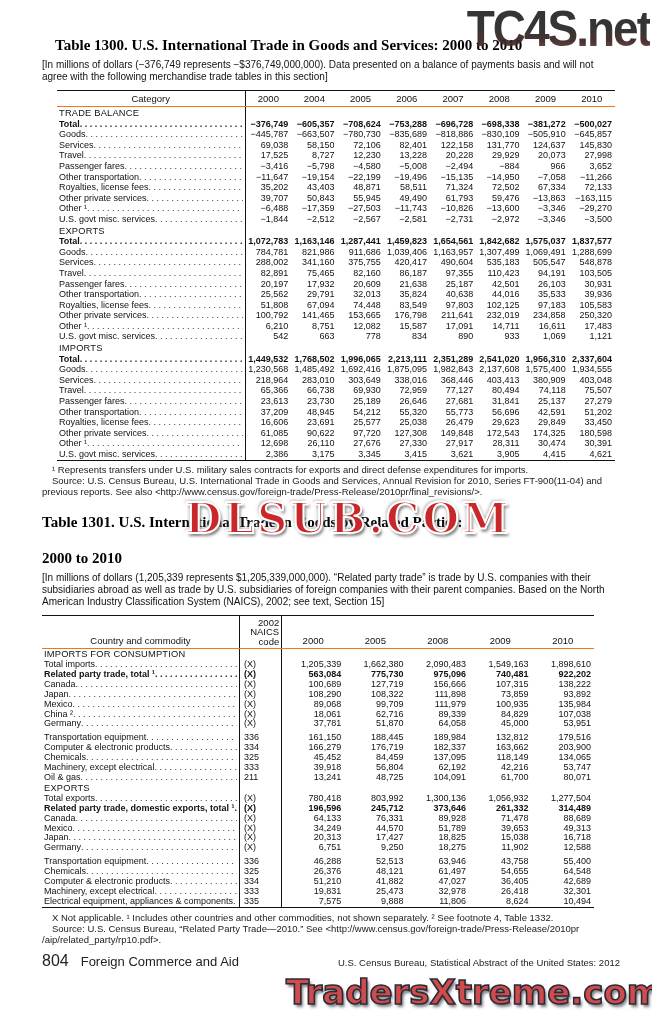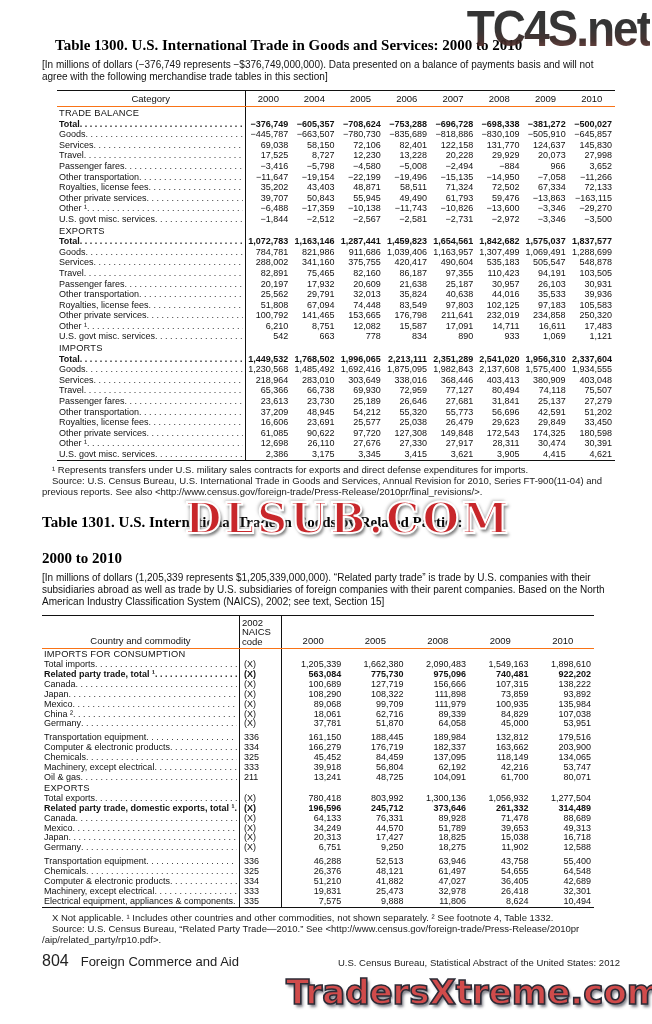--- a/index.html
+++ b/index.html
@@ -23,21 +23,21 @@
     border-collapse:collapse;table-layout:fixed;
     border-top:1.6px solid #111;border-bottom:1.6px solid #111;
     font-size:9px;color:#111;
   }
   #t1300{width:558px;margin-left:15px;}
   #t1301{width:552px;margin-left:0;}
   table.data th{font-weight:normal;font-size:9.5px;vertical-align:bottom;padding:2px 2px 2px 2px;}
   table.data thead th{border-bottom:1px solid #f97316;}
   th.cat-h{text-align:center;vertical-align:middle;}
   th.year-h{text-align:center;}
-  th.naics-h{text-align:left;white-space:pre-line;font-size:8.8px;line-height:9.5px;}
+  th.naics-h{text-align:right;white-space:pre-line;font-size:8.8px;line-height:9.5px;}
   #t1300 .cat-h,#t1300 td.cat{border-right:1px solid #111;}
   #t1301 .cat-h,#t1301 td.cat{border-right:1px solid #111;}
   #t1301 .naics-h,#t1301 td.naics{border-right:1px solid #111;}
   td{padding:0 2px;line-height:10.6px;vertical-align:bottom;}
   #t1301 td{line-height:9.9px;}
   td.num{text-align:right;white-space:nowrap;padding-right:3px;}
   td.naics{text-align:left;padding-left:4px;white-space:nowrap;}
   td.cat{padding-left:2px;}
   .catwrap{display:flex;align-items:baseline;overflow:hidden;}
   .lbl{white-space:nowrap;}
@@ -245,21 +245,21 @@
         </tr>
         <tr>
           <td class="cat ind1">
             <span class="catwrap">
               <span class="lbl">Other ¹</span>
               <span class="dots"></span>
             </span>
           </td>
           <td class="num">−6,488</td>
           <td class="num">−17,359</td>
-          <td class="num">−10,138</td>
+          <td class="num">−27,503</td>
           <td class="num">−11,743</td>
           <td class="num">−10,826</td>
           <td class="num">−13,600</td>
           <td class="num">−3,346</td>
           <td class="num">−29,270</td>
         </tr>
         <tr>
           <td class="cat ind1">
             <span class="catwrap">
               <span class="lbl">U.S. govt misc. services</span>
@@ -348,21 +348,21 @@
             <span class="catwrap">
               <span class="lbl">Passenger fares</span>
               <span class="dots"></span>
             </span>
           </td>
           <td class="num">20,197</td>
           <td class="num">17,932</td>
           <td class="num">20,609</td>
           <td class="num">21,638</td>
           <td class="num">25,187</td>
-          <td class="num">30,957</td>
+          <td class="num">42,501</td>
           <td class="num">26,103</td>
           <td class="num">30,931</td>
         </tr>
         <tr>
           <td class="cat ind1">
             <span class="catwrap">
               <span class="lbl">Other transportation</span>
               <span class="dots"></span>
             </span>
           </td>

